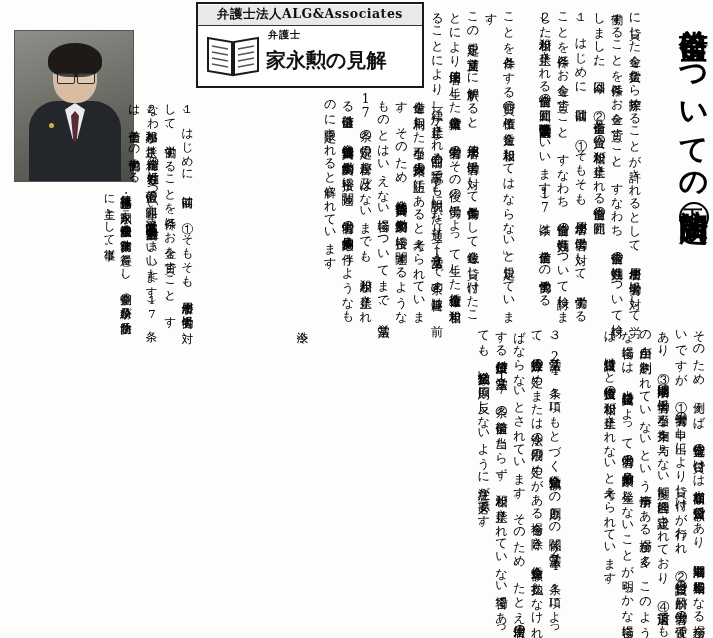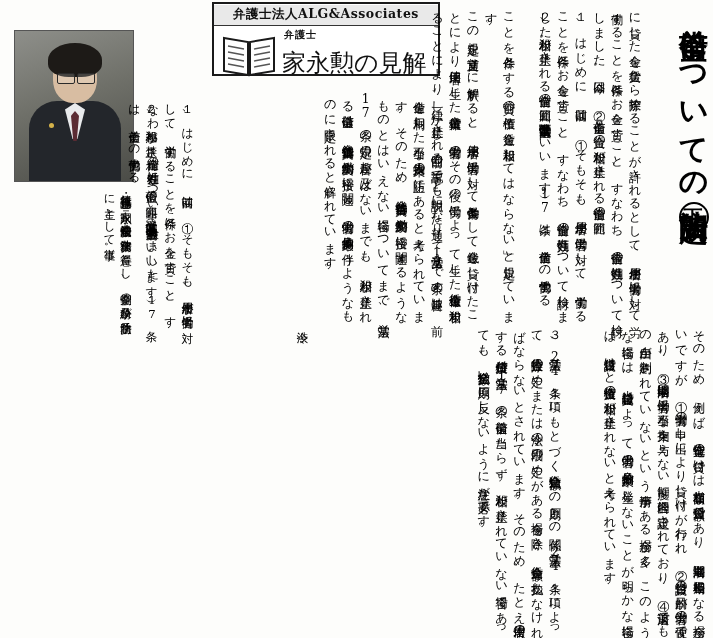--- a/index.html
+++ b/index.html
@@ -49,23 +49,23 @@
     font-size: 19px;
     margin-top: 6px;
     writing-mode: horizontal-tb;
     text-orientation: mixed;
   }
 
   
   .masthead {
     position: absolute;
     top: 2px;
-    left: 212px;
+    left: 196px;
     width: 228px;
-    height: 74px;
+    height: 86px;
     border: 2px solid #1a1a1a;
     background: #ffffff;
     box-sizing: border-box;
   }
   .masthead .firm {
     position: absolute;
     top: 1px;
     left: 0;
     right: 0;
     text-align: center;
@@ -88,22 +88,22 @@
     left: 70px;
     top: 24px;
     font-size: 10px;
     font-weight: bold;
     letter-spacing: 1px;
   }
   .masthead .person {
     position: absolute;
     left: 68px;
     top: 43px;
-    font-size: 24px;
-    font-weight: normal;
+    font-size: 20px;
+    font-weight: bold;
     letter-spacing: 0px;
     white-space: nowrap;
   }
 
   
   .photo {
     position: absolute;
     left: 14px;
     top: 30px;
     width: 118px;

